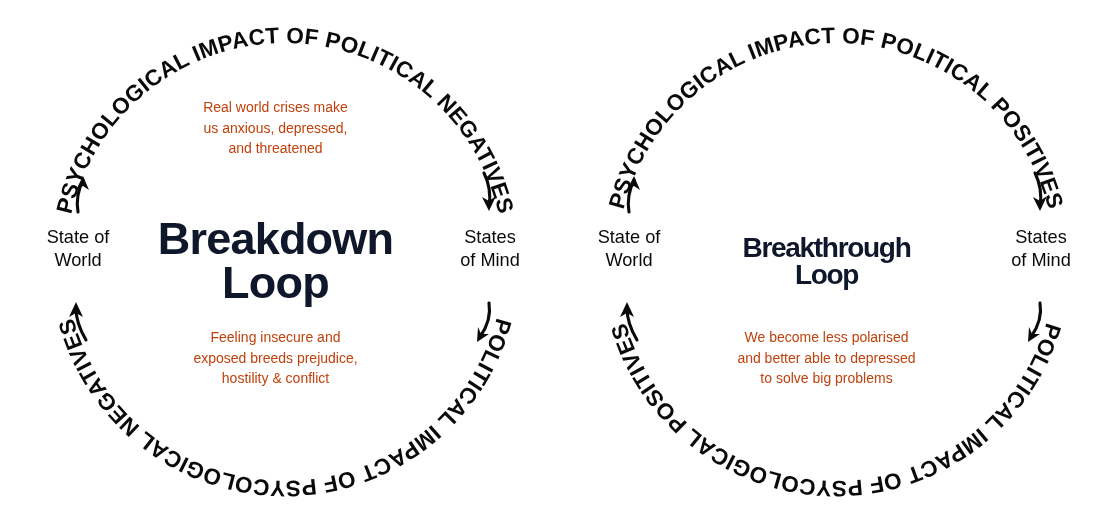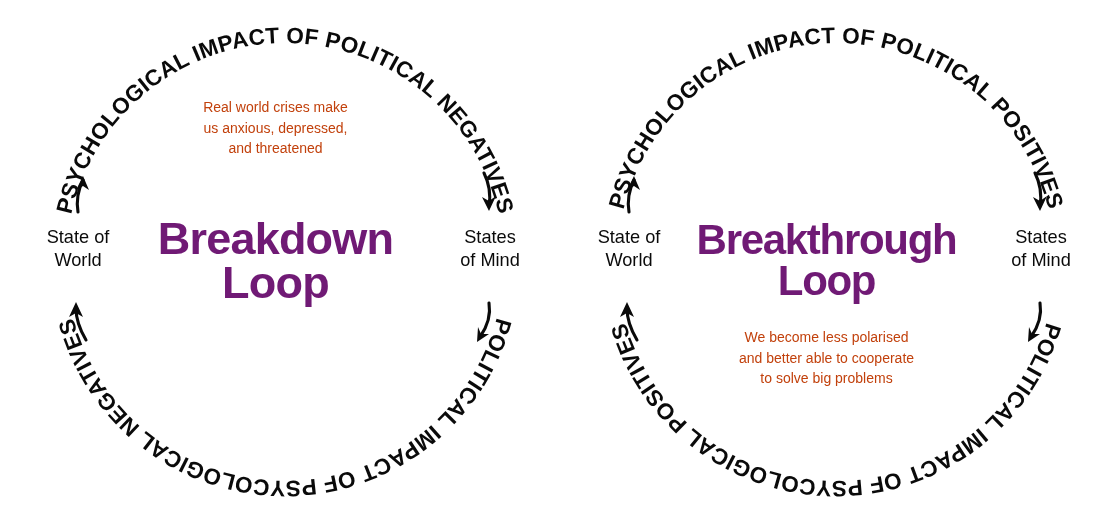--- a/index.html
+++ b/index.html
@@ -37,24 +37,24 @@
     position:absolute;
     left:50%;top:50%;
     transform:translate(-50%,-50%);
     width:330px;
     text-align:center;
     font-family:"Liberation Sans",sans-serif;
     font-weight:700;
     font-size:45px;
     line-height:0.97;
     letter-spacing:-0.8px;
-    color:#701a75;
+    color:#0f172a;
     white-space:pre-line;
   }
-  .center-title.wide{font-size:42px;width:360px;letter-spacing:-1.3px;}
+  .center-title.wide{font-size:28px;width:360px;letter-spacing:-1.3px;}
 
   .blurb{
     position:absolute;
     left:50%;
     transform:translateX(-50%);
     width:300px;
     text-align:center;
     font-size:14px;
     line-height:1.48;
     font-weight:400;
@@ -118,20 +118,23 @@
       </g>
     </svg>
 
     <div class="blurb top">Real world crises make
 us anxious, depressed,
 and threatened</div>
 
     <div class="center-title">Breakdown
 Loop</div>
 
+    <div class="blurb bottom">Feeling insecure and
+exposed breeds prejudice,
+hostility &amp; conflict</div>
 
     <div class="side-label west">State of
 World</div>
 
     <div class="side-label east">States
 of Mind</div>
   </div>
 
   <div class="loop right">
     <svg class="ring-svg" viewBox="0 0 551 522">
@@ -164,21 +167,21 @@
         <path class="arrow-path" d="M 489 303 C 491 315 487 327 480 337"></path>
         <path class="arrow-head" d="M 477 342 L 478 327 L 481 334 L 489 334 Z"></path>
       </g>
     </svg>
 
 
     <div class="center-title wide">Breakthrough
 Loop</div>
 
     <div class="blurb bottom">We become less polarised
-and better able to cooperate
+and better able to depressed
 to solve big problems</div>
 
     <div class="side-label west">State of
 World</div>
 
     <div class="side-label east">States
 of Mind</div>
   </div>
 
 </div>

